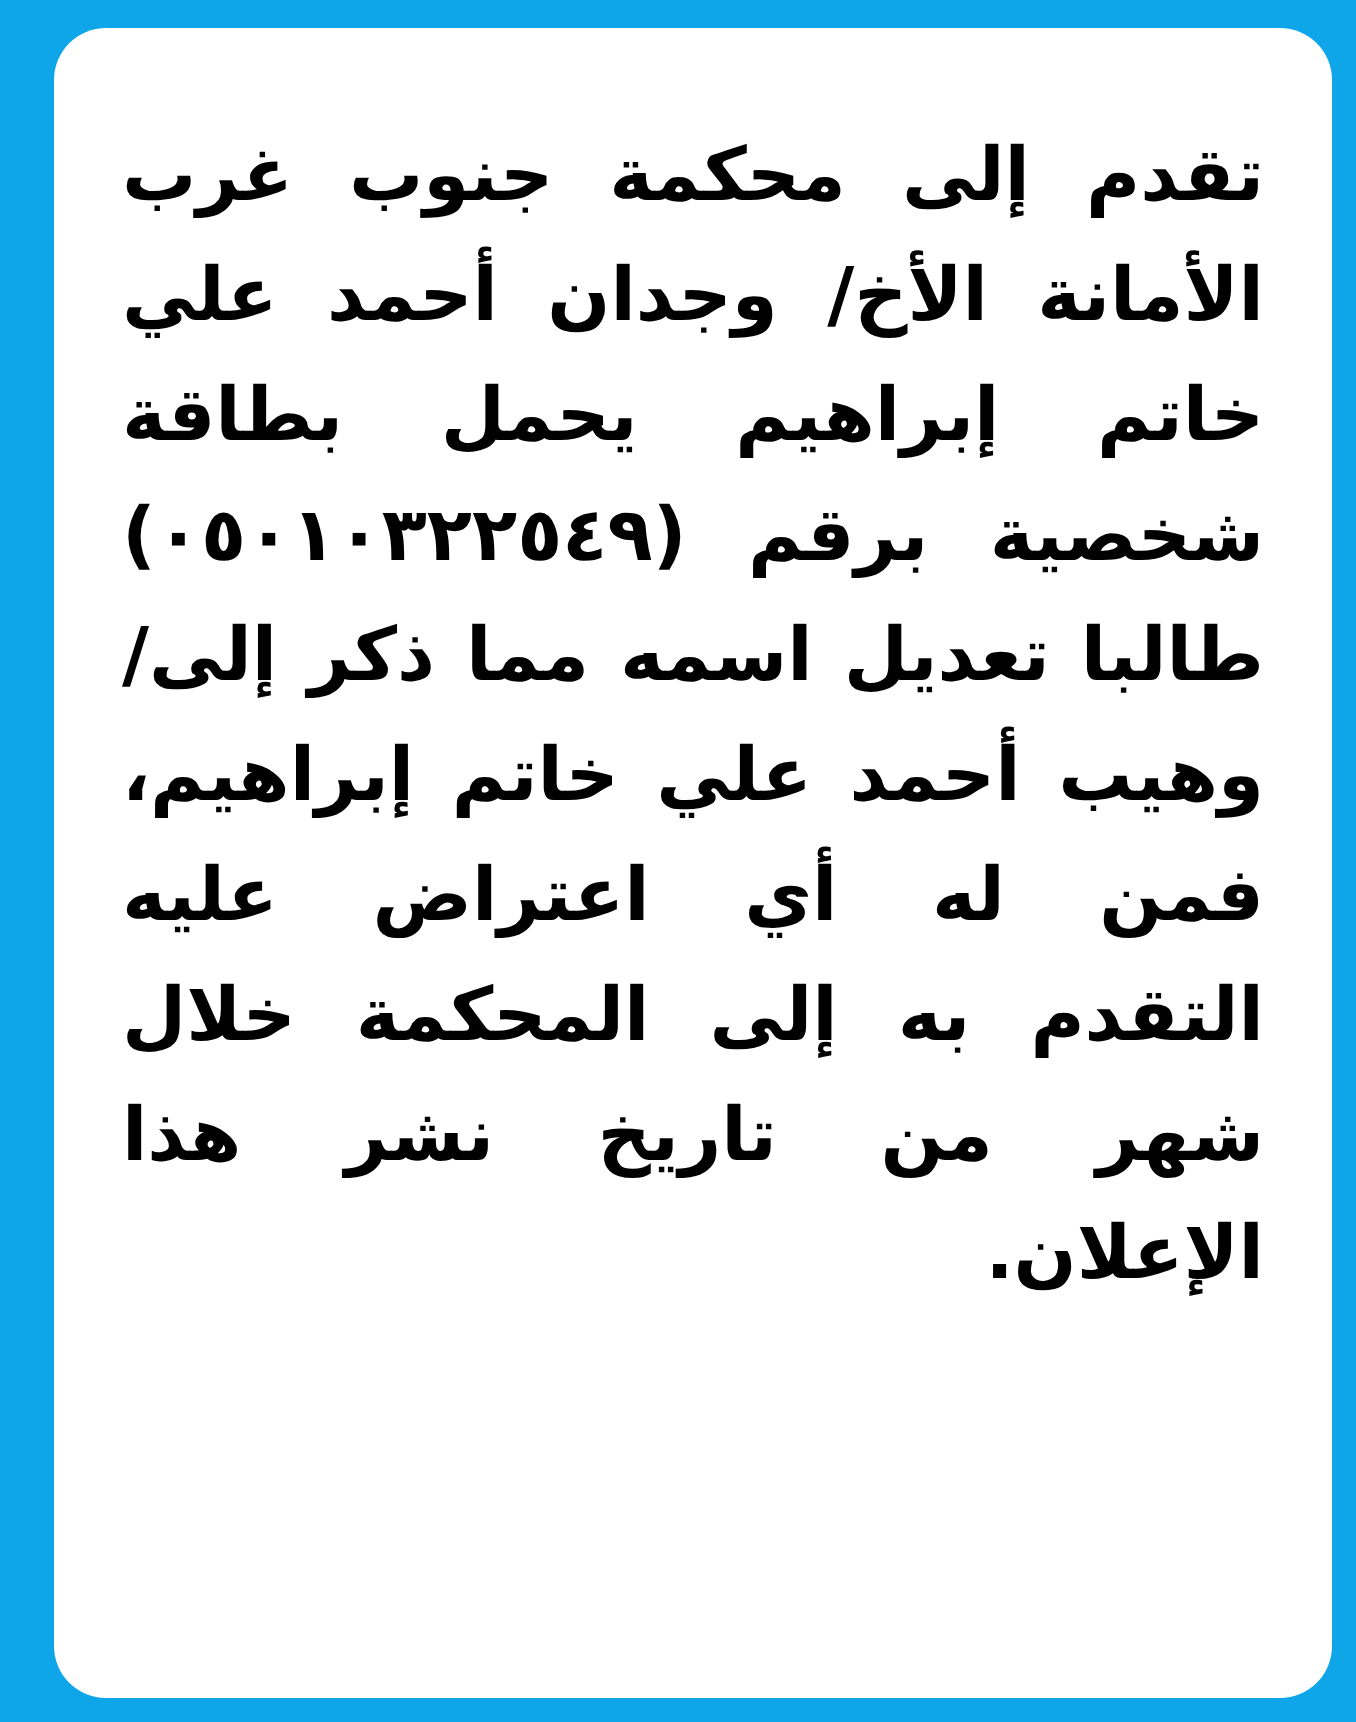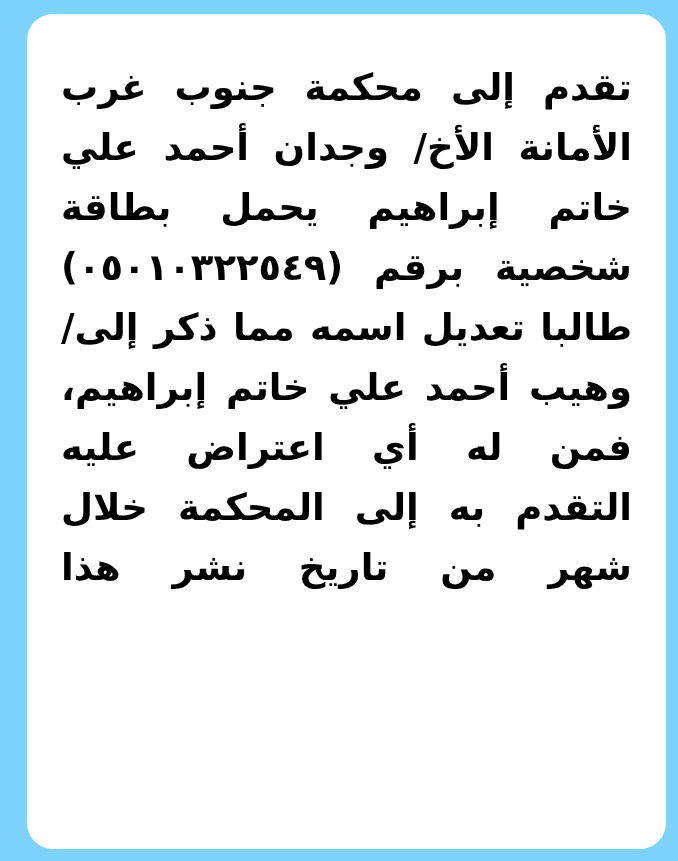--- a/index.html
+++ b/index.html
@@ -11,21 +11,21 @@
     width: 678px;
     height: 861px;
     overflow: hidden;
     font-family: "DejaVu Sans", sans-serif;
   }
   .page {
     position: relative;
     width: 678px;
     height: 861px;
     box-sizing: border-box;
-    background: #7dd3fc;
+    background: #0ea5e9;
     padding: 14px 12px 12px 27px;
   }
   .notice-card {
     position: relative;
     width: 100%;
     height: 100%;
     box-sizing: border-box;
     background: #ffffff;
     border-radius: 26px;
     padding: 44px 34px 30px 34px;
@@ -49,15 +49,16 @@
     text-align-last: right;
   }
 </style>
 </head>
 <body>
 
 <div class="page">
   <div class="notice-card">
     <div class="notice-body">
       <span>تقدم إلى محكمة جنوب غرب الأمانة الأخ/ وجدان أحمد علي خاتم إبراهيم يحمل بطاقة شخصية برقم (٠٥٠١٠٣٢٢٥٤٩) طالبا تعديل اسمه مما ذكر إلى/ وهيب أحمد علي خاتم إبراهيم، فمن له أي اعتراض عليه التقدم به إلى المحكمة خلال شهر من تاريخ نشر هذا</span>
+      <span class="last-line">الإعلان.</span>
     </div>
   </div>
 </div>
 
 </body></html>

